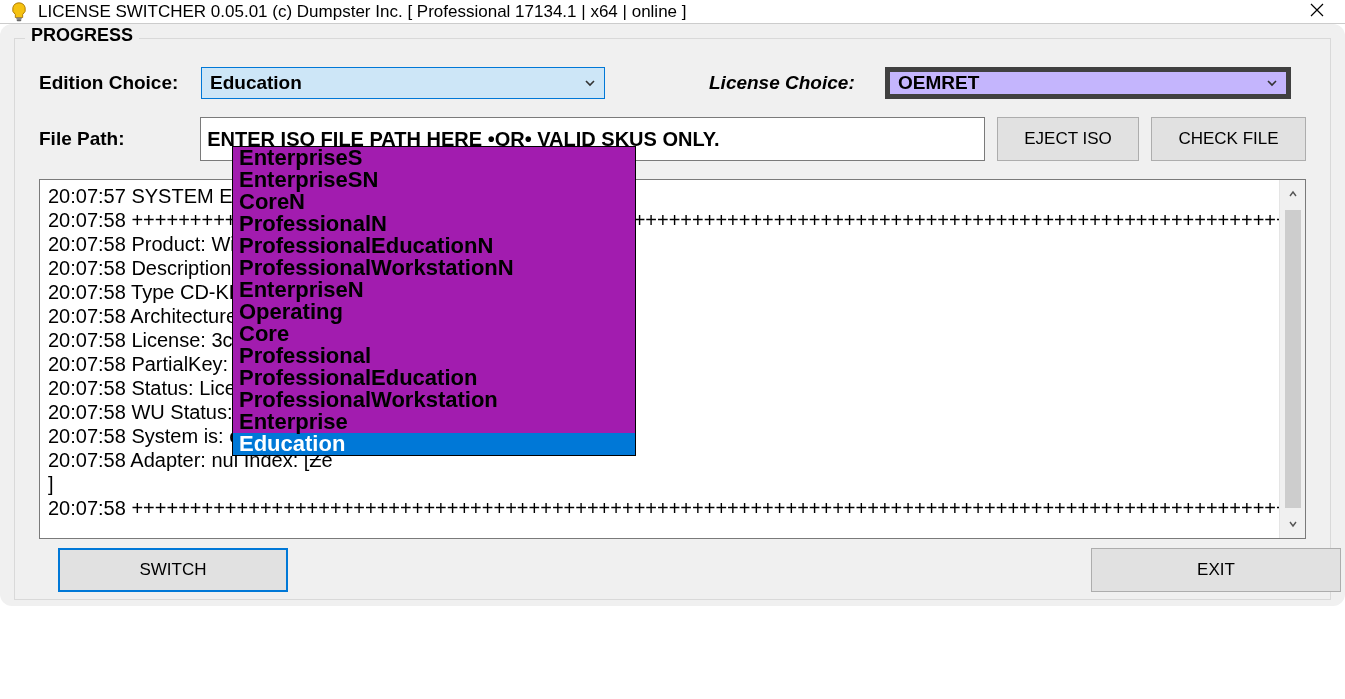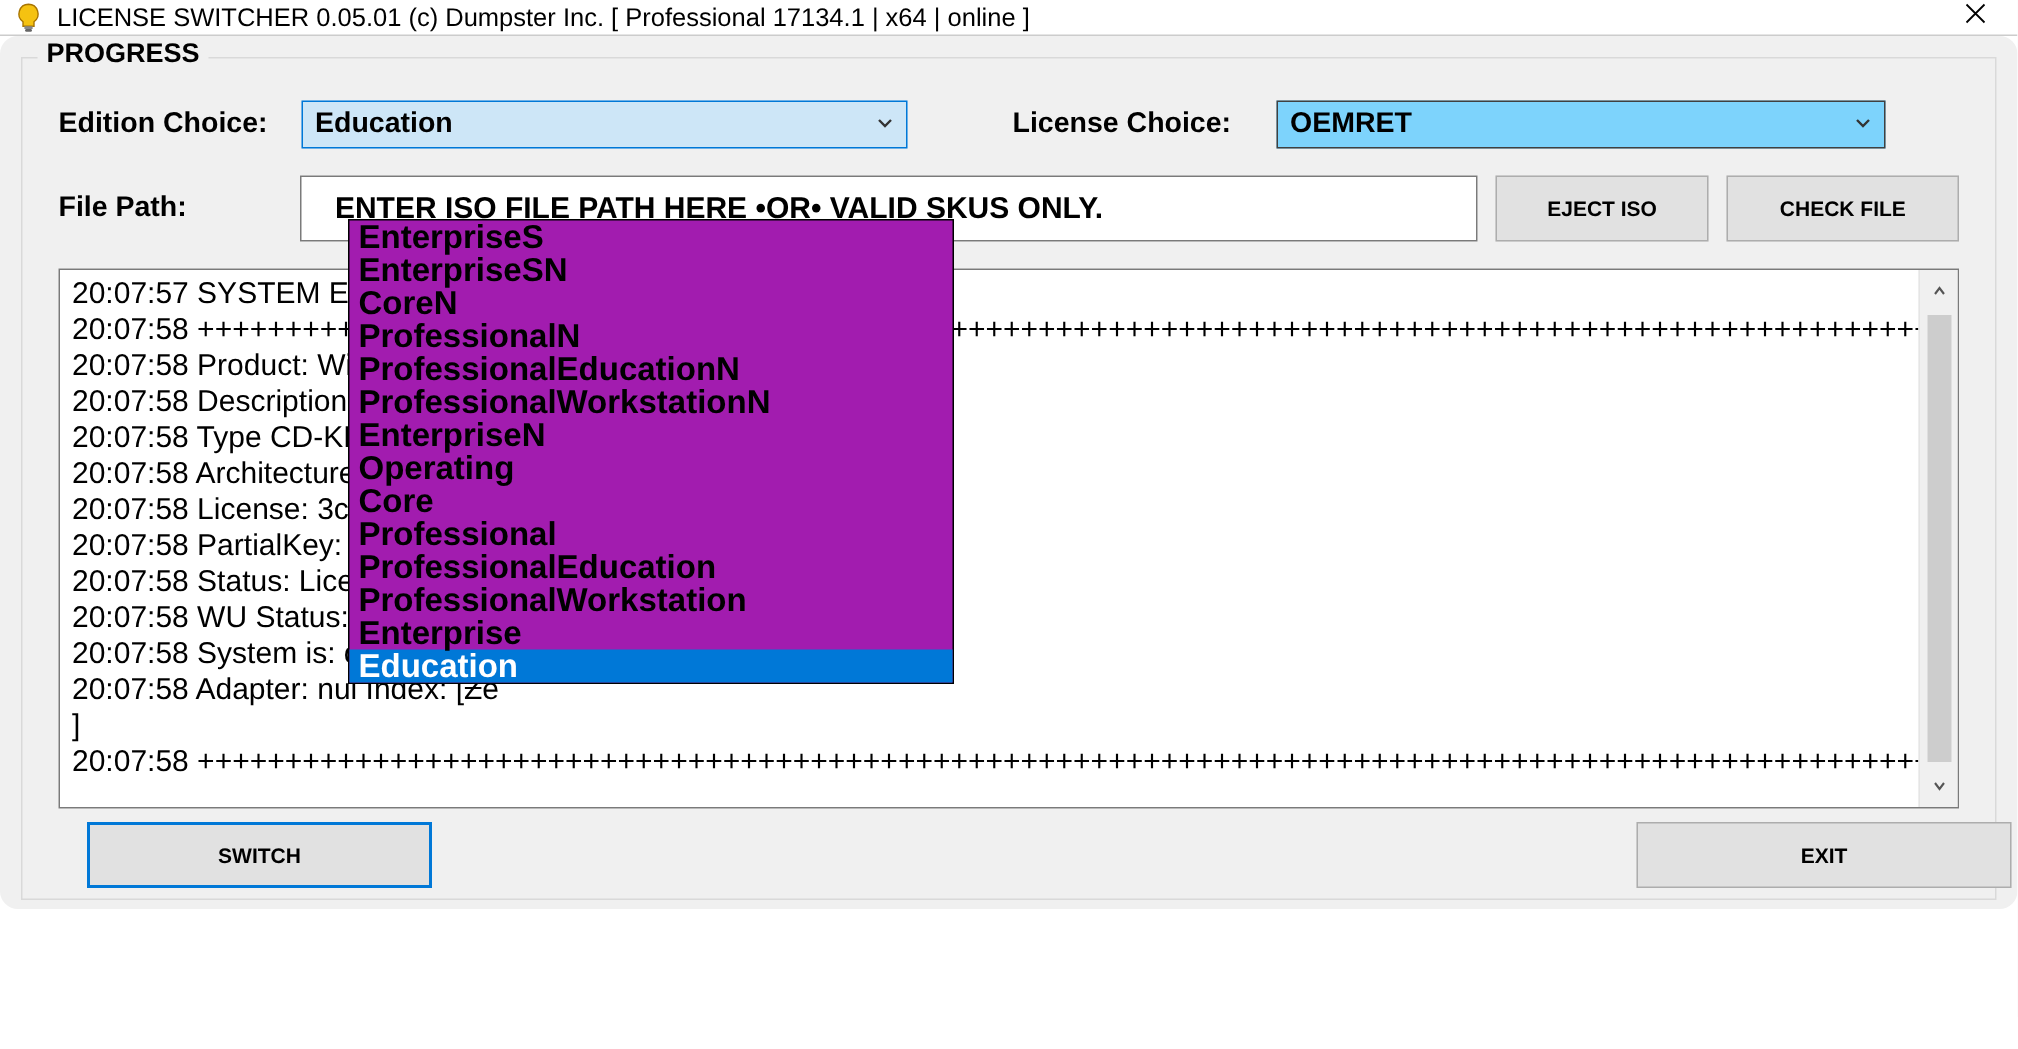--- a/index.html
+++ b/index.html
@@ -62,61 +62,61 @@
     display: flex;
     align-items: center;
     margin-bottom: 18px;
   }
   .row-top { margin-top: 8px; }
   .label {
     font-weight: 700;
     font-size: 19px;
   }
   .label-edition { width: 162px; }
-  .label-license { width: 176px; margin-left: 70px; }
+  .label-license { width: 176px; margin-left: 104px; font-style: italic; }
   .label-filepath { width: 108px; }
 
   .combo {
     height: 32px;
-    background: #7dd3fc;
-    border: 1px solid #404040;
+    background: #c4b5fd;
+    border: 5px solid #404040;
     display: flex; align-items: center; justify-content: space-between;
     padding: 0 8px;
     font-size: 19px;
     cursor: pointer;
     position: relative;
   }
   .combo .chev svg { width: 12px; height: 12px; }
   .combo-edition {
     width: 404px;
     background: #cde6f7;
     border: 1px solid #0078d7;
     font-weight: 700;
   }
   .combo-license { width: 406px; font-weight: 700; }
 
   .textbox {
     height: 44px;
     background: #fff;
     border: 1px solid #7a7a7a;
-    padding: 0 22px;
+    padding: 0 6px;
     font-size: 20px;
     font-weight: 700;
     display: flex; align-items: center;
     width: 790px;
     margin-left: 54px;
     overflow: hidden;
     white-space: nowrap;
   }
   .btn {
     height: 44px;
     background: #e1e1e1;
     border: 1px solid #adadad;
-    font-weight: 700;
-    font-size: 14px;
+    font-weight: 400;
+    font-size: 17px;
     display: flex; align-items: center; justify-content: center;
     cursor: pointer;
     text-align: right;
   }
   .btn-eject { width: 143px; margin-left: 12px; }
   .btn-check { width: 156px; margin-left: 12px; }
 
   .log-wrap {
     display: flex;
     border: 1px solid #7a7a7a;

